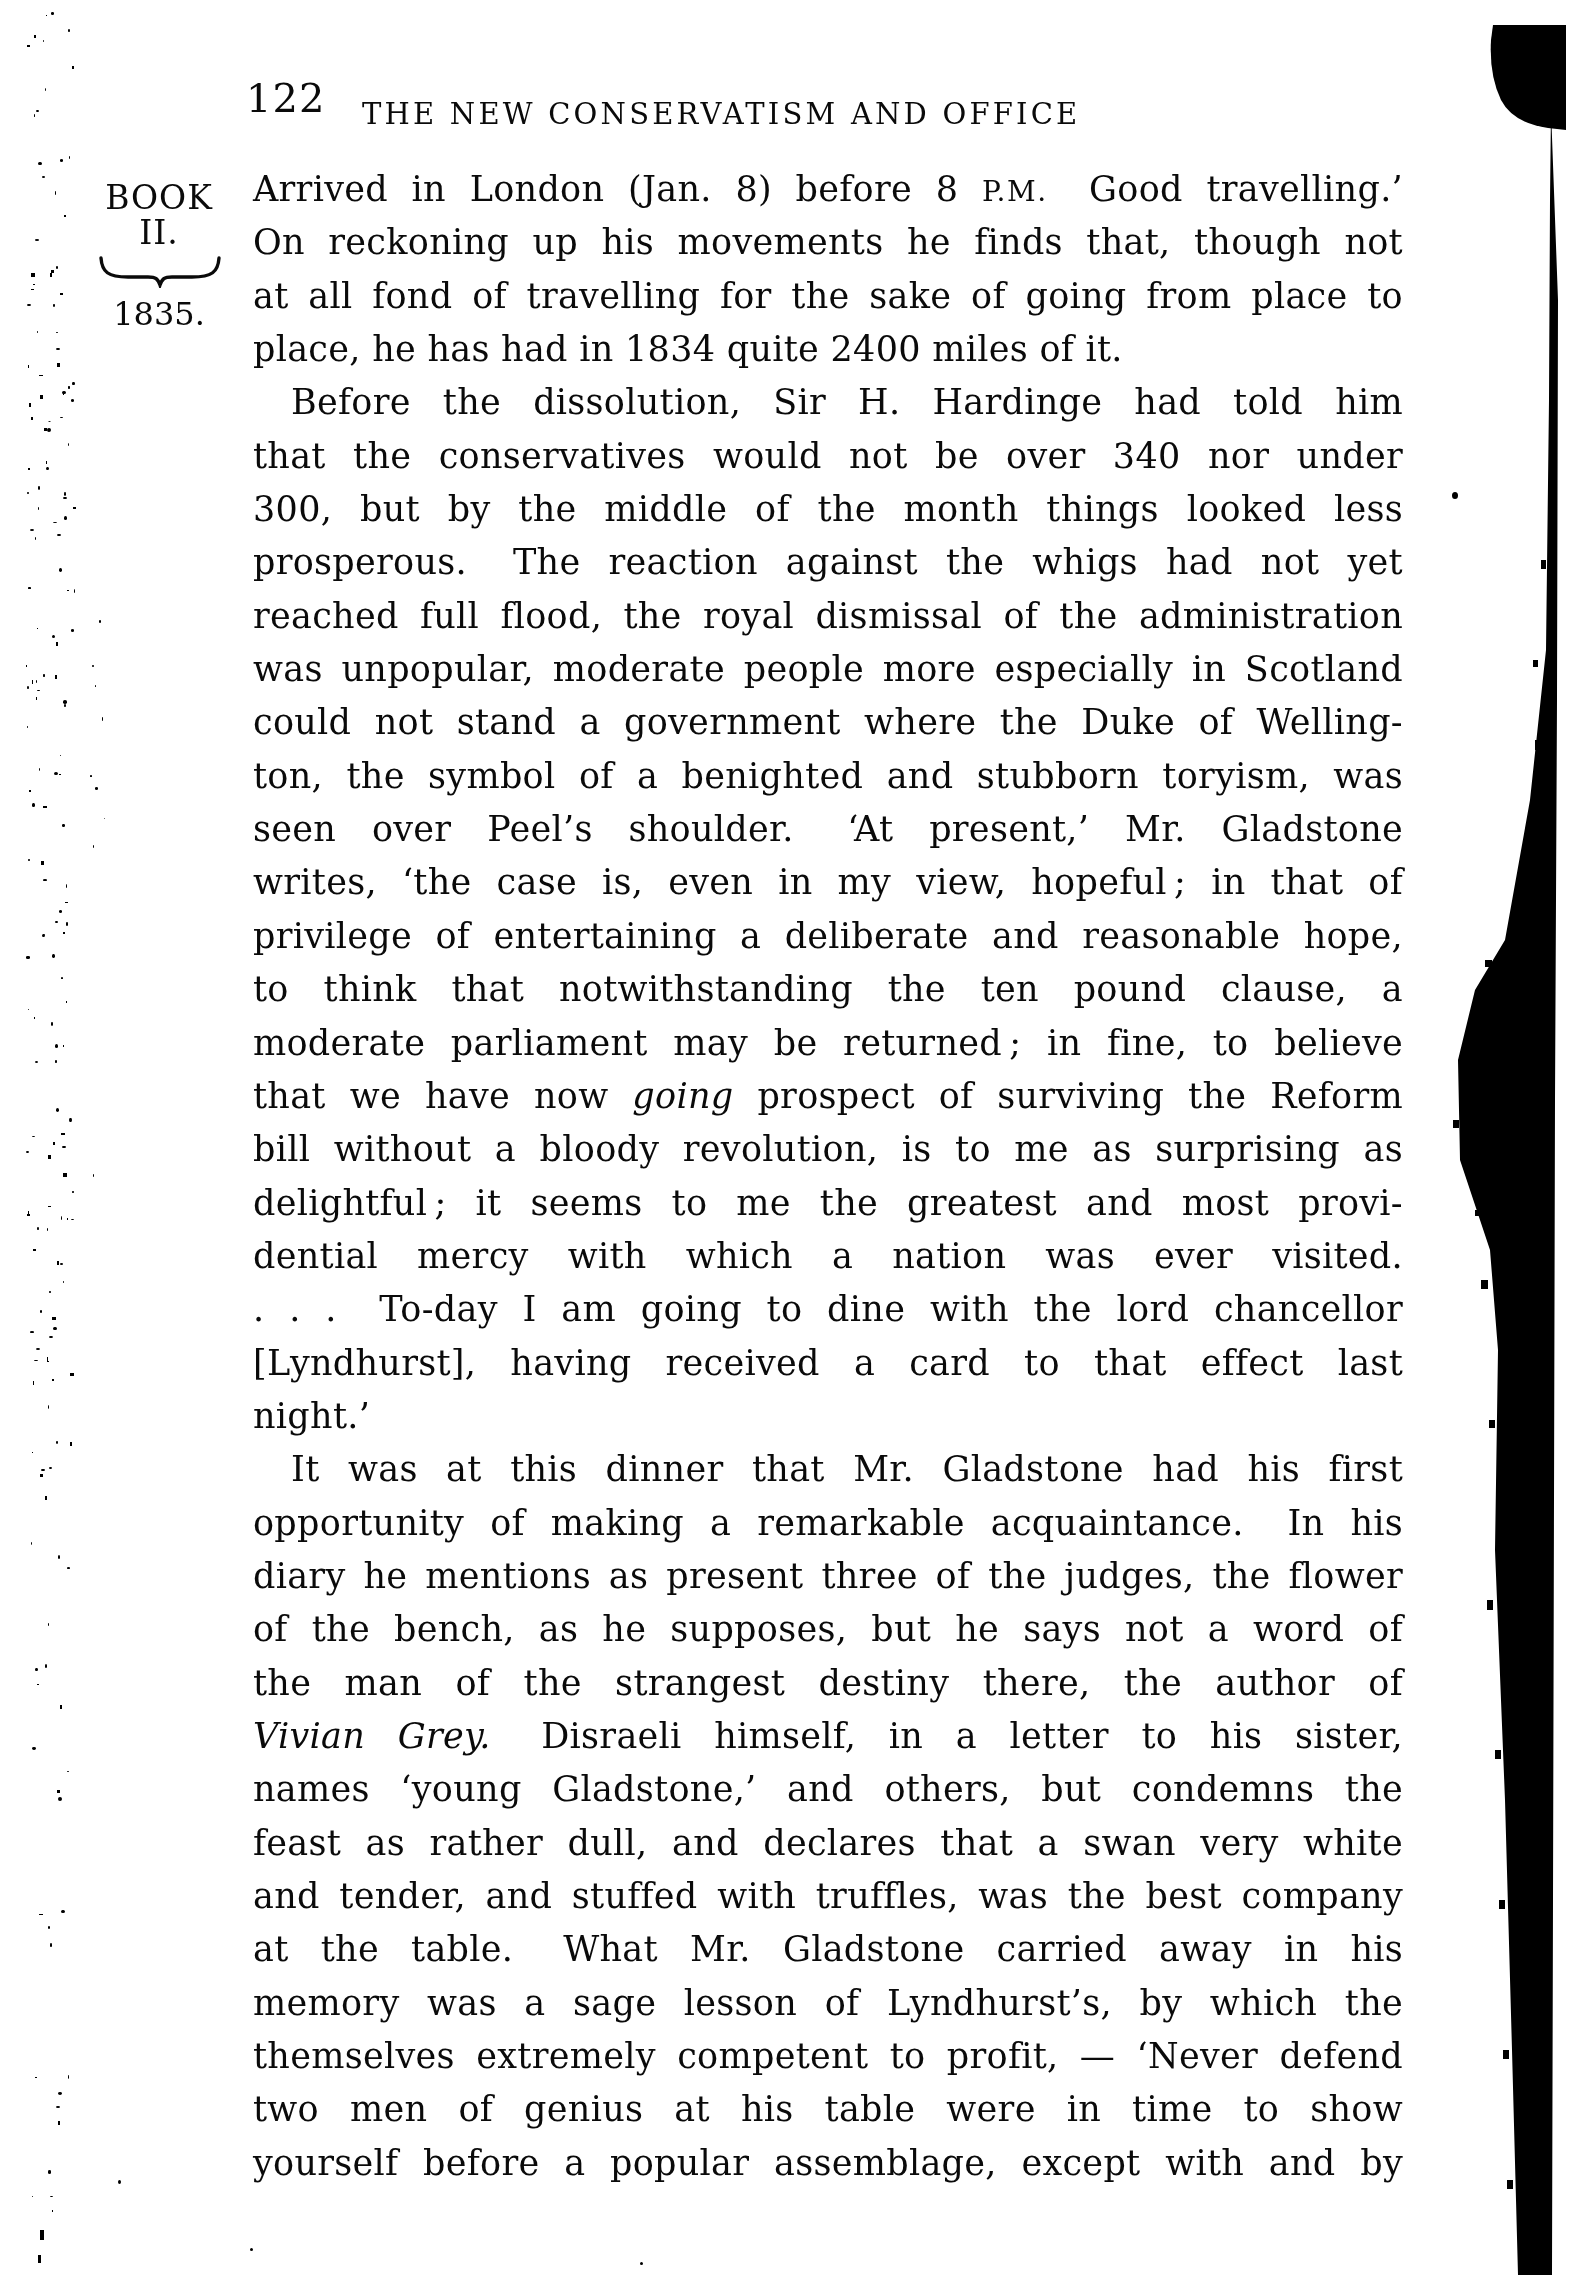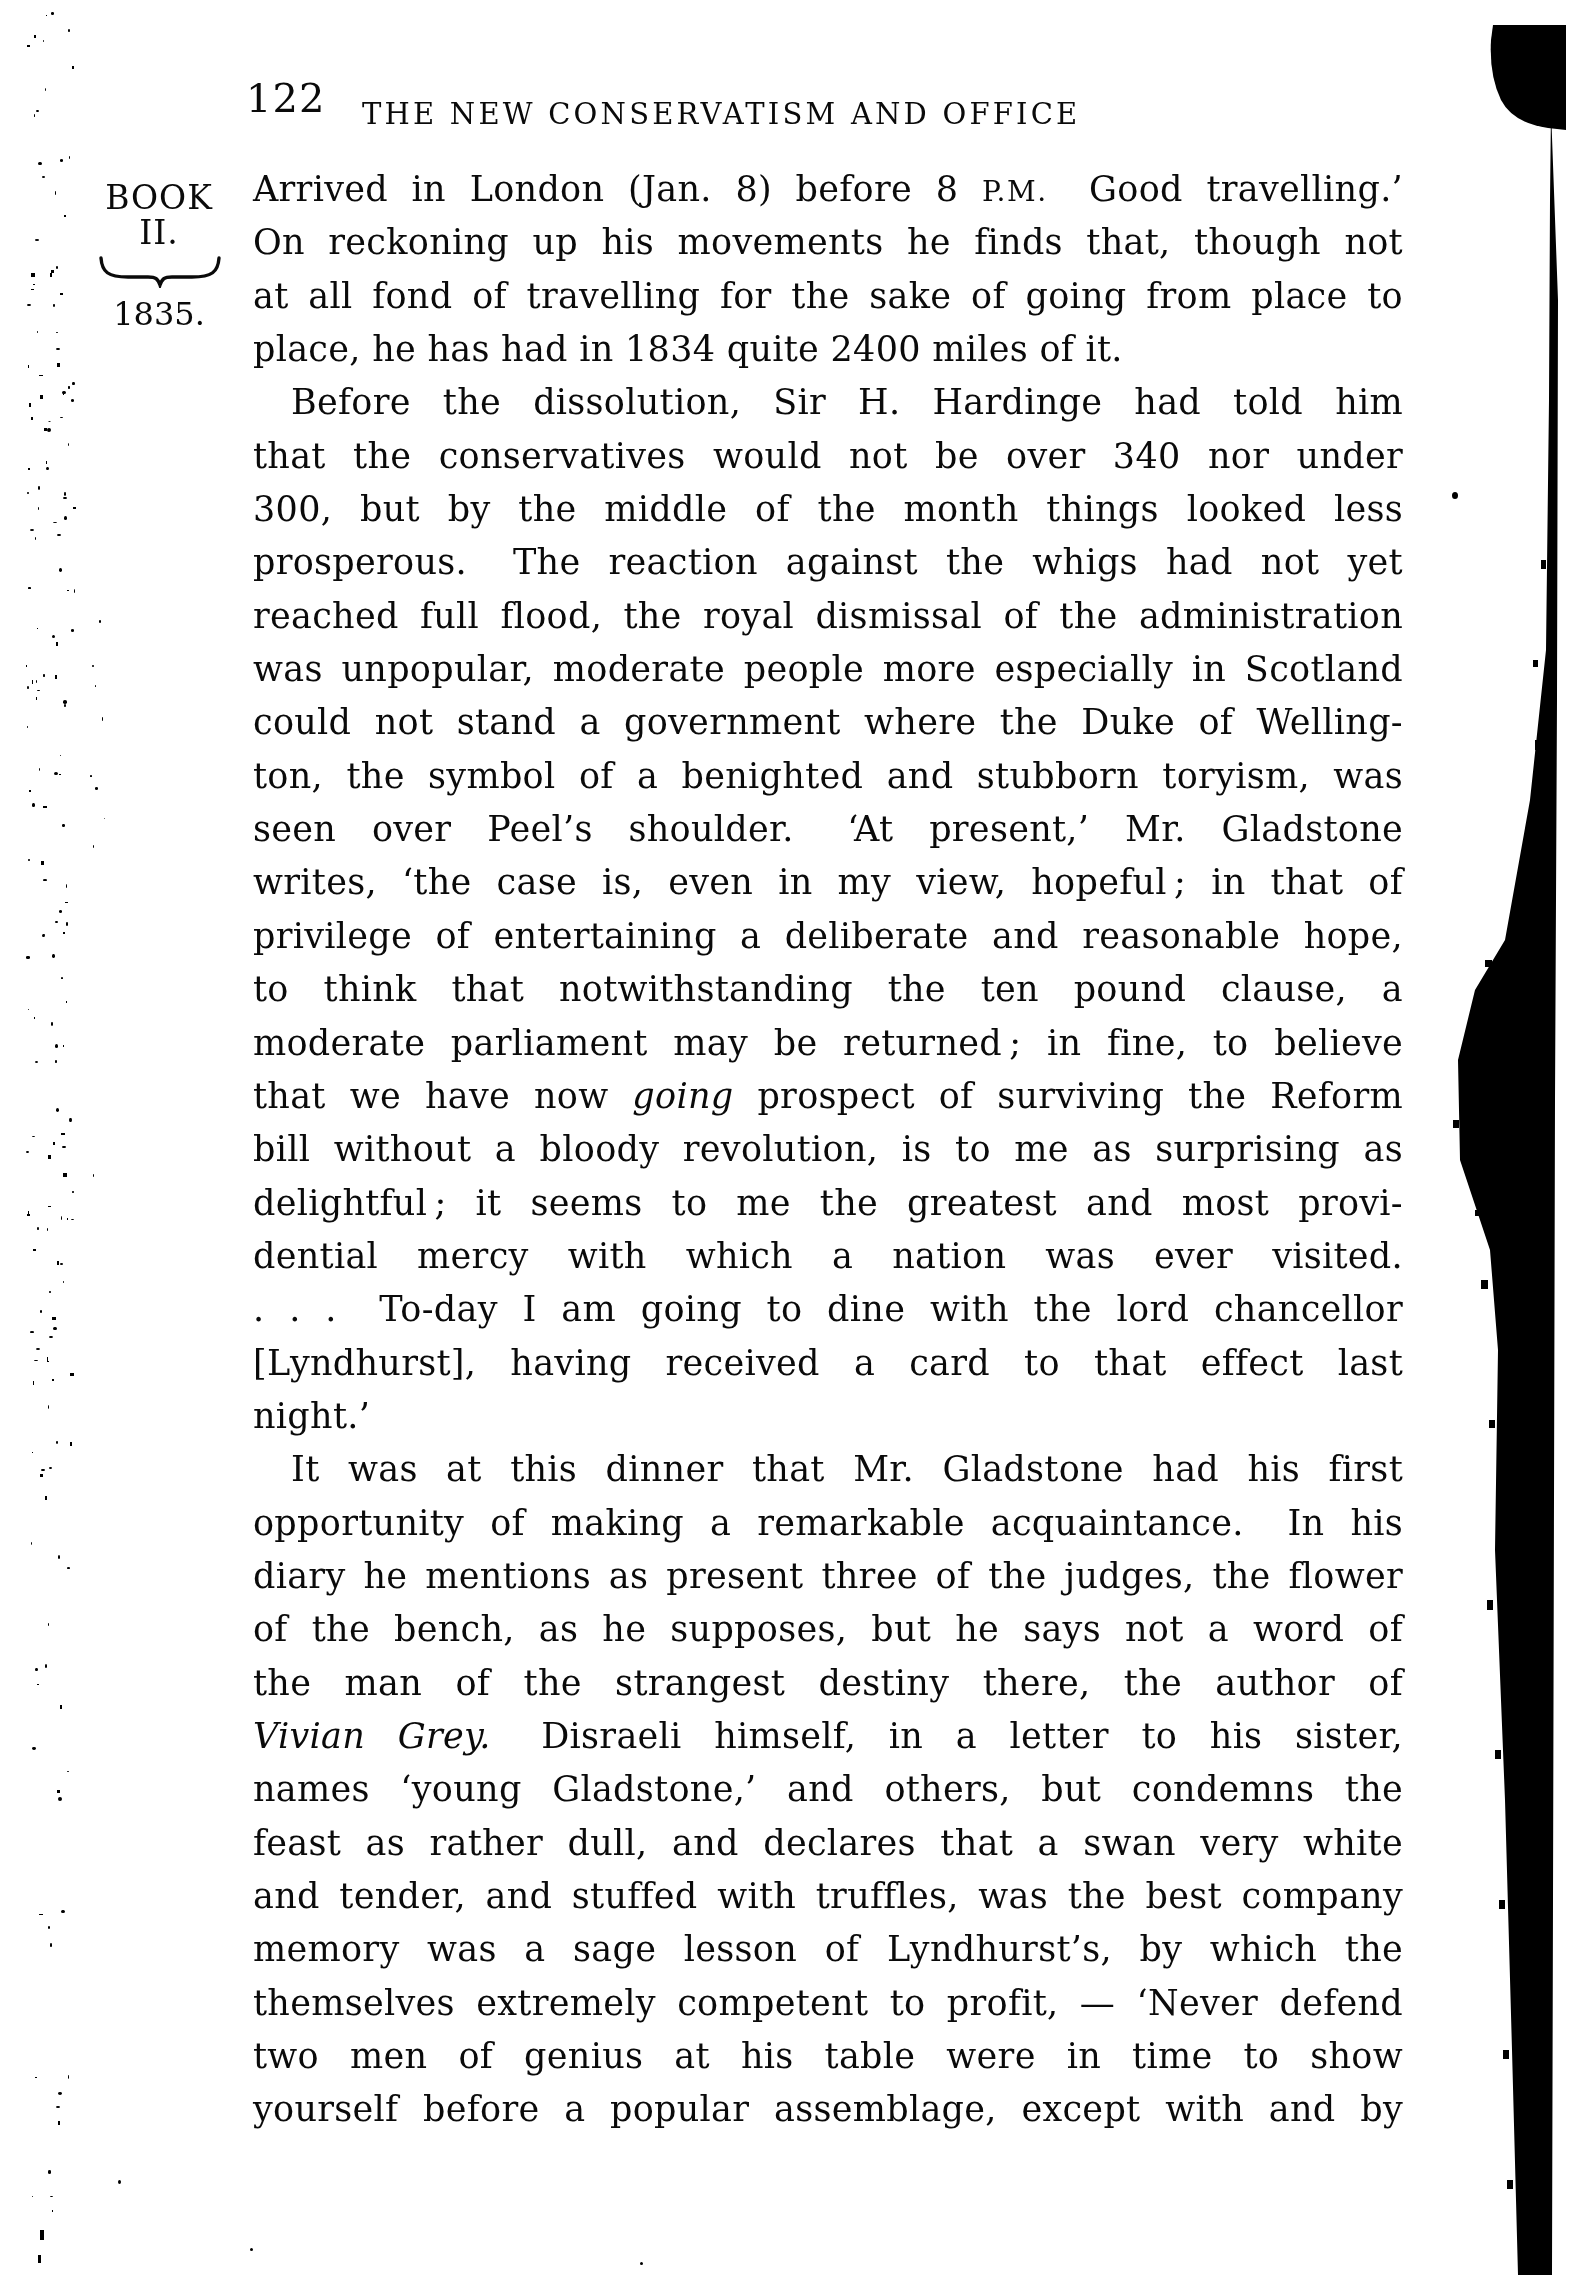--- a/index.html
+++ b/index.html
@@ -98,20 +98,21 @@
       <div class="bline end"><span>night.’</span></div>
       <div class="bline indent"><span>It was at this dinner that Mr. Gladstone had his first</span></div>
       <div class="bline"><span>opportunity of making a remarkable acquaintance.  In his</span></div>
       <div class="bline"><span>diary he mentions as present three of the judges, the flower</span></div>
       <div class="bline"><span>of the bench, as he supposes, but he says not a word of</span></div>
       <div class="bline"><span>the man of the strangest destiny there, the author of</span></div>
       <div class="bline"><span class="it">Vivian Grey.</span><span>  Disraeli himself, in a letter to his sister,</span></div>
       <div class="bline"><span>names ‘young Gladstone,’ and others, but condemns the</span></div>
       <div class="bline"><span>feast as rather dull, and declares that a swan very white</span></div>
       <div class="bline"><span>and tender, and stuffed with truffles, was the best company</span></div>
+      <div class="bline"><span>at the table.  What Mr. Gladstone carried away in his</span></div>
       <div class="bline"><span>memory was a sage lesson of Lyndhurst’s, by which the</span></div>
       <div class="bline"><span>themselves extremely competent to profit, — ‘Never defend</span></div>
       <div class="bline"><span>two men of genius at his table were in time to show</span></div>
       <div class="bline"><span>yourself before a popular assemblage, except with and by</span></div>
     </div>
 
   <svg class="edge-art" viewBox="0 0 128 2275" preserveAspectRatio="none">
 
     <path d="M48,25 L121,25 L121,130 L103,128 Q68,123 56,100 Q44,75 46,40 Z" fill="#000"></path>
 

